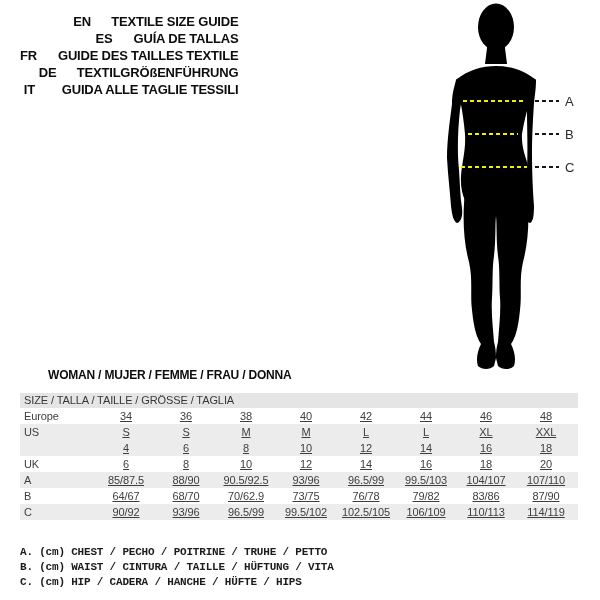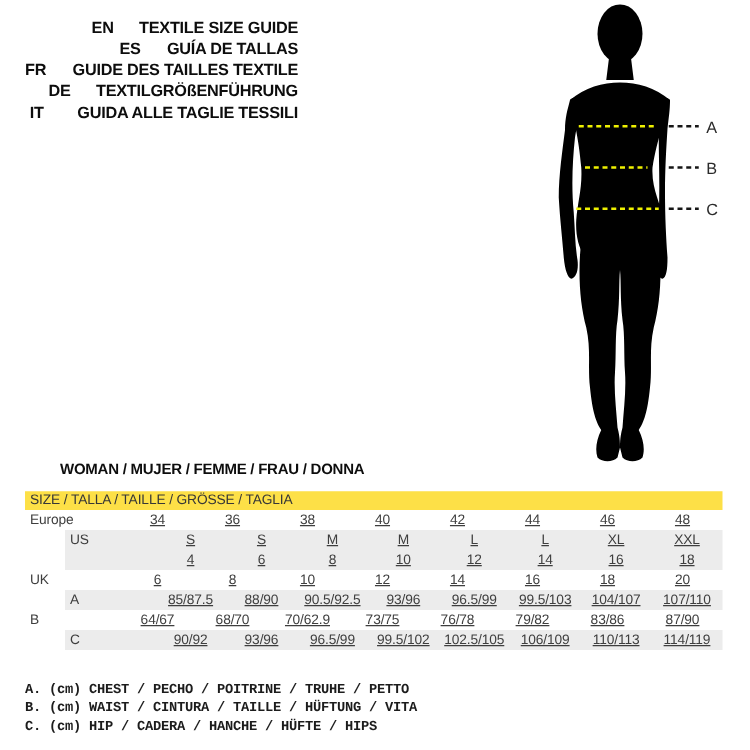--- a/index.html
+++ b/index.html
@@ -12,23 +12,23 @@
   .lang-row{display:flex;height:17px;line-height:17px;font-size:13px;font-weight:bold;letter-spacing:-0.2px;color:#0d0d0d;justify-content:flex-end;}
   .lang-code{width:38px;}
   
   .figure-wrap{position:absolute;left:410px;top:0;width:190px;height:372px;}
   .figure-wrap svg{display:block;}
   .measure-label{font-family:"Liberation Sans","DejaVu Sans",sans-serif;font-size:13px;fill:#2b2b2b;}
   
   .section-heading{position:absolute;left:20px;top:368px;font-size:12px;font-weight:bold;letter-spacing:-0.2px;color:#0d0d0d;margin-left:28px;}
   
   .size-table{position:absolute;left:20px;top:393px;width:558px;font-size:11px;letter-spacing:-0.1px;color:#3e3e3e;}
-  .st-header{height:15px;line-height:15px;background:#fde047;color:#373737;padding-left:4px;}
+  .st-header{height:15px;line-height:15px;background:#e5e5e5;color:#373737;padding-left:4px;}
   .st-row{display:flex;height:16px;line-height:16px;}
-  .st-row.shaded{background:#ececec;margin-left:32px;}
+  .st-row.shaded{background:#ececec;}
   .st-label{width:72px;padding-left:4px;}
   .st-cell{width:60px;text-align:center;text-decoration:underline;}
   
   .legend{position:absolute;left:20px;top:545px;}
   .legend-line{height:15px;line-height:15px;font-size:11px;font-weight:bold;letter-spacing:-0.2px;color:#1c1c1c;font-family:Liberation Mono, monospace;}
 </style>
 </head>
 <body>
 
 <div class="lang-list">

